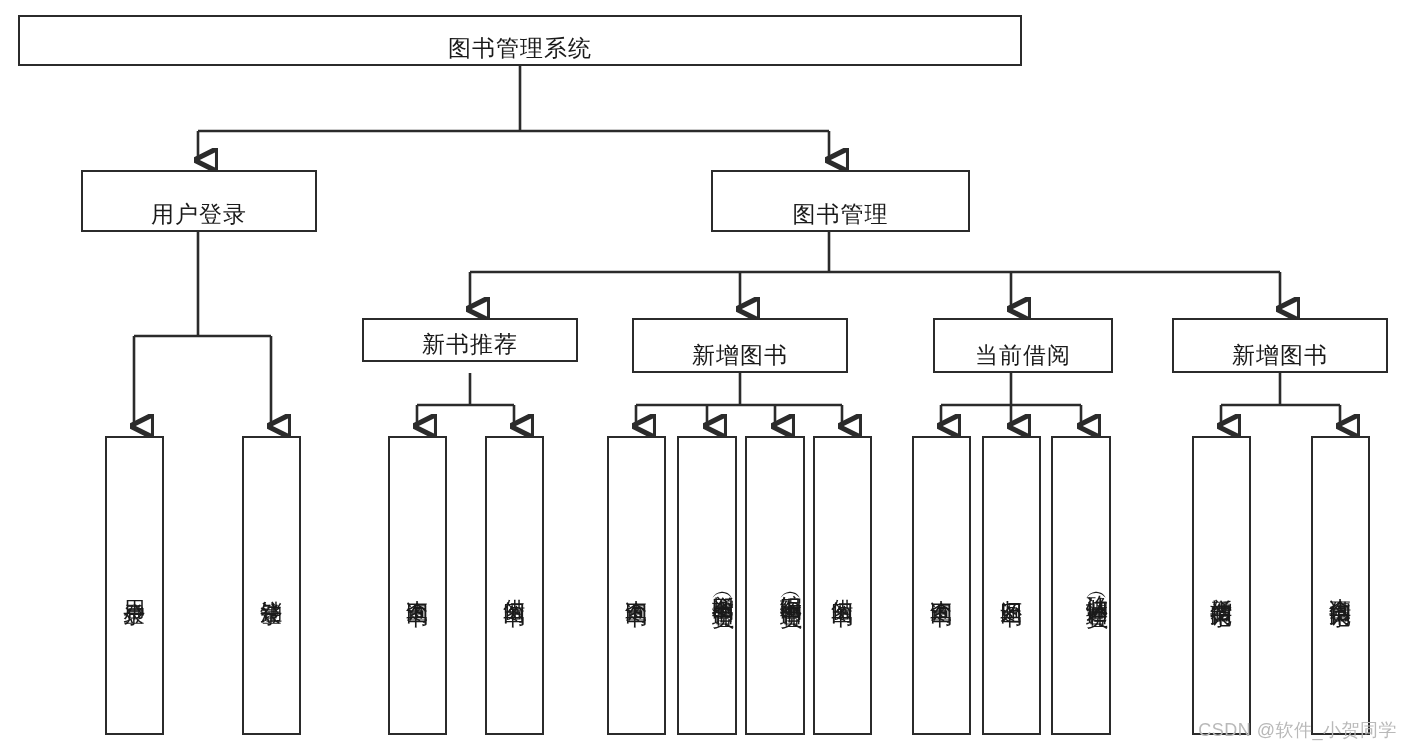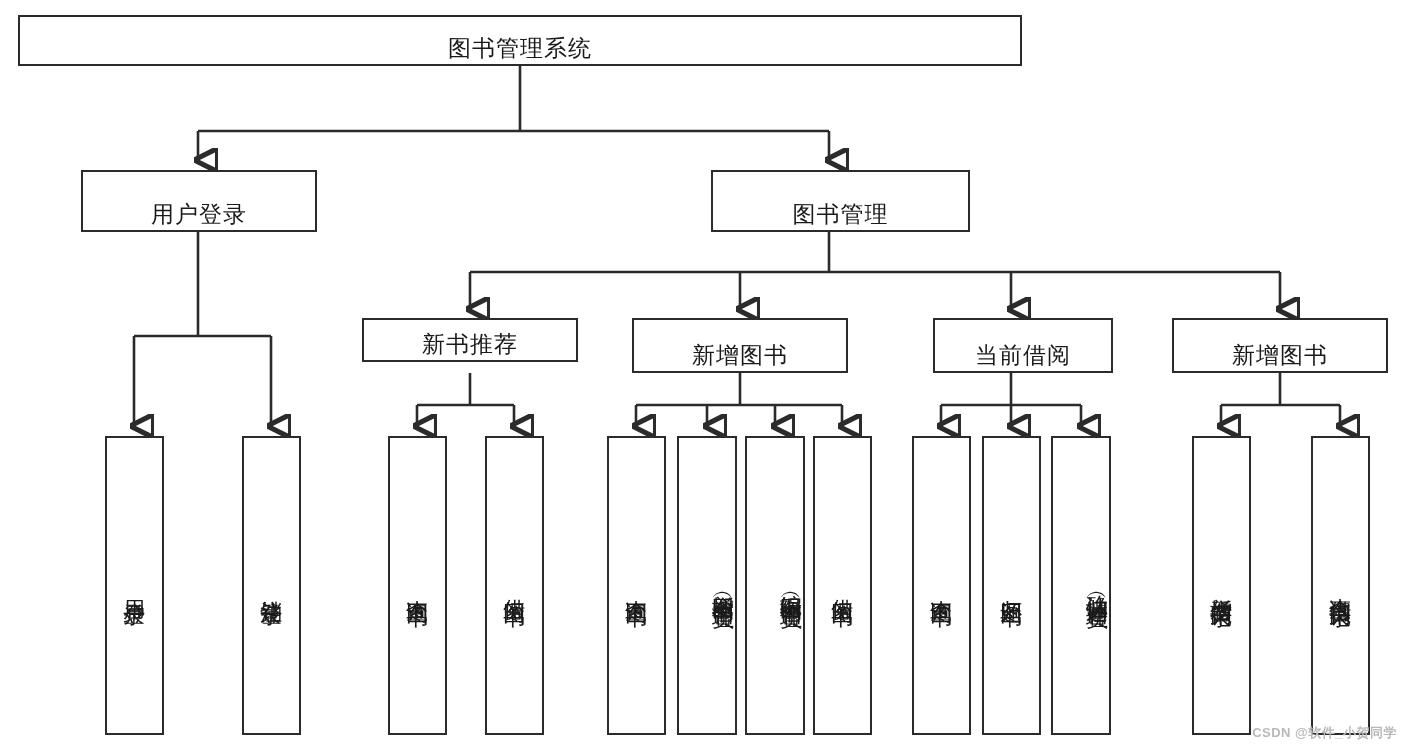--- a/index.html
+++ b/index.html
@@ -63,25 +63,24 @@
   }
   svg#wires line, svg#wires path {
     stroke: #2b2b2b;
     stroke-width: 2.6;
     fill: none;
   }
   .watermark {
     position: absolute;
     right: 8px;
     bottom: 5px;
-    font-size: 13px;
+    font-size: 18px;
     color: #b9b9b9;
     letter-spacing: 0.5px;
     white-space: nowrap;
-    font-weight: bold;
   }
 </style>
 </head>
 <body>
 
 <div id="canvas">
 
   <svg id="wires" viewBox="0 0 1405 747">
     <defs>
       <marker id="arrow" viewBox="0 0 12 12" refX="6" refY="10" markerWidth="9" markerHeight="9" orient="auto">

